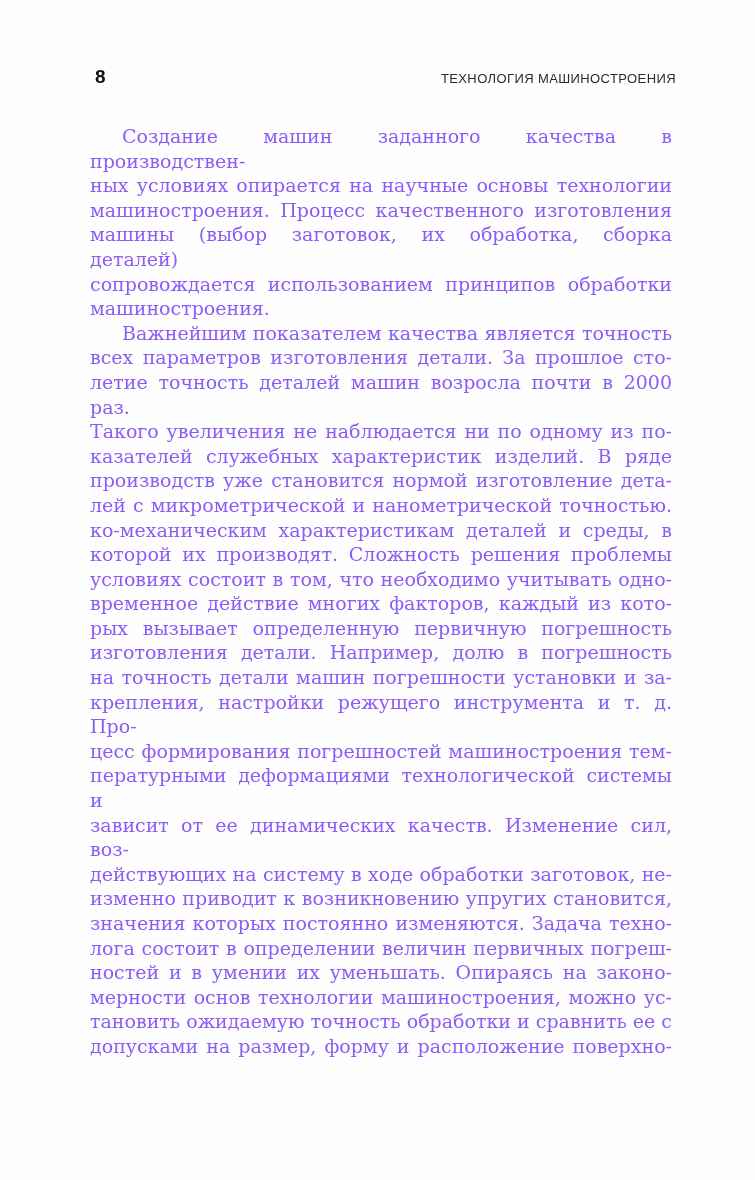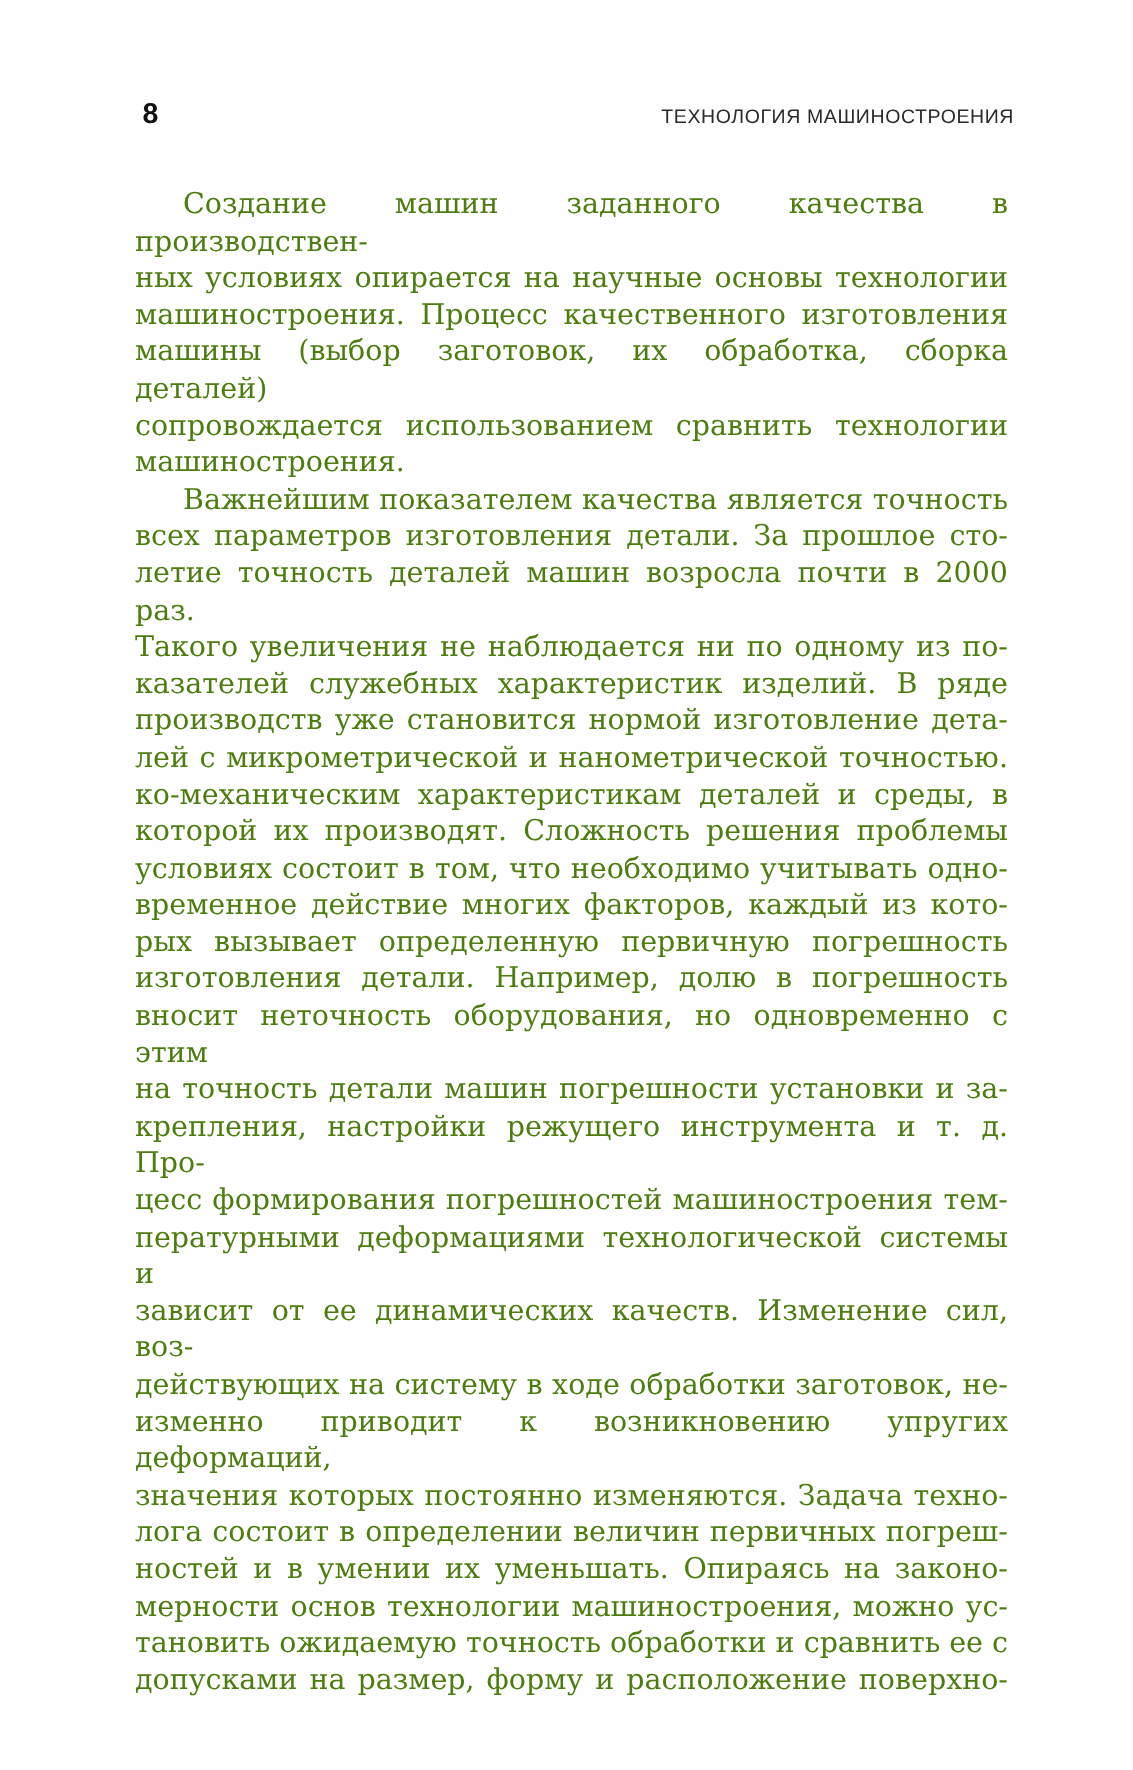--- a/index.html
+++ b/index.html
@@ -40,21 +40,21 @@
     color: #2a2a2a;
     line-height: 22px;
   }
   .body-text {
     position: absolute;
     top: 124px;
     left: 90px;
     width: 582px;
     font-size: 19px;
     line-height: 24.6px;
-    color: #4d7c0f;
+    color: #8b5cf6;
   }
   .para { margin: 0; padding: 0; }
   .line {
     text-align: justify;
     text-align-last: justify;
     white-space: normal;
   }
   .line.last-left {
     text-align-last: left;
   }
@@ -70,45 +70,44 @@
     <span class="page-number">8</span>
     <span class="running-title">ТЕХНОЛОГИЯ МАШИНОСТРОЕНИЯ</span>
   </div>
 
   <div class="body-text" id="body-text">
       <div class="para">
         <div class="line">Создание машин заданного качества в производствен-</div>
         <div class="line">ных условиях опирается на научные основы технологии</div>
         <div class="line">машиностроения. Процесс качественного изготовления</div>
         <div class="line">машины (выбор заготовок, их обработка, сборка деталей)</div>
-        <div class="line">сопровождается использованием сравнить технологии</div>
+        <div class="line">сопровождается использованием принципов обработки</div>
         <div class="line last-left">машиностроения.</div>
       </div>
       <div class="para">
         <div class="line">Важнейшим показателем качества является точность</div>
         <div class="line">всех параметров изготовления детали. За прошлое сто-</div>
         <div class="line">летие точность деталей машин возросла почти в 2000 раз.</div>
         <div class="line">Такого увеличения не наблюдается ни по одному из по-</div>
         <div class="line">казателей служебных характеристик изделий. В ряде</div>
         <div class="line">производств уже становится нормой изготовление дета-</div>
         <div class="line">лей с микрометрической и нанометрической точностью.</div>
         <div class="line">ко-механическим характеристикам деталей и среды, в</div>
         <div class="line">которой их производят. Сложность решения проблемы</div>
         <div class="line">условиях состоит в том, что необходимо учитывать одно-</div>
         <div class="line">временное действие многих факторов, каждый из кото-</div>
         <div class="line">рых вызывает определенную первичную погрешность</div>
         <div class="line">изготовления детали. Например, долю в погрешность</div>
-        <div class="line">вносит неточность оборудования, но одновременно с этим</div>
         <div class="line">на точность детали машин погрешности установки и за-</div>
         <div class="line">крепления, настройки режущего инструмента и т. д. Про-</div>
         <div class="line">цесс формирования погрешностей машиностроения тем-</div>
         <div class="line">пературными деформациями технологической системы и</div>
         <div class="line">зависит от ее динамических качеств. Изменение сил, воз-</div>
         <div class="line">действующих на систему в ходе обработки заготовок, не-</div>
-        <div class="line">изменно приводит к возникновению упругих деформаций,</div>
+        <div class="line">изменно приводит к возникновению упругих становится,</div>
         <div class="line">значения которых постоянно изменяются. Задача техно-</div>
         <div class="line">лога состоит в определении величин первичных погреш-</div>
         <div class="line">ностей и в умении их уменьшать. Опираясь на законо-</div>
         <div class="line">мерности основ технологии машиностроения, можно ус-</div>
         <div class="line">тановить ожидаемую точность обработки и сравнить ее с</div>
         <div class="line">допусками на размер, форму и расположение поверхно-</div>
       </div>
     </div>
 </div>
 

